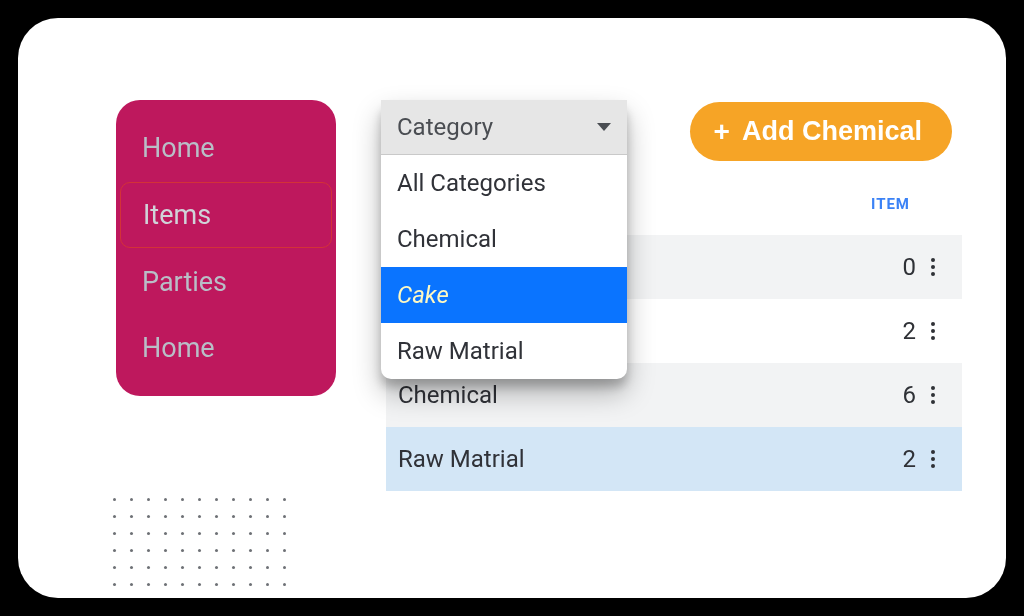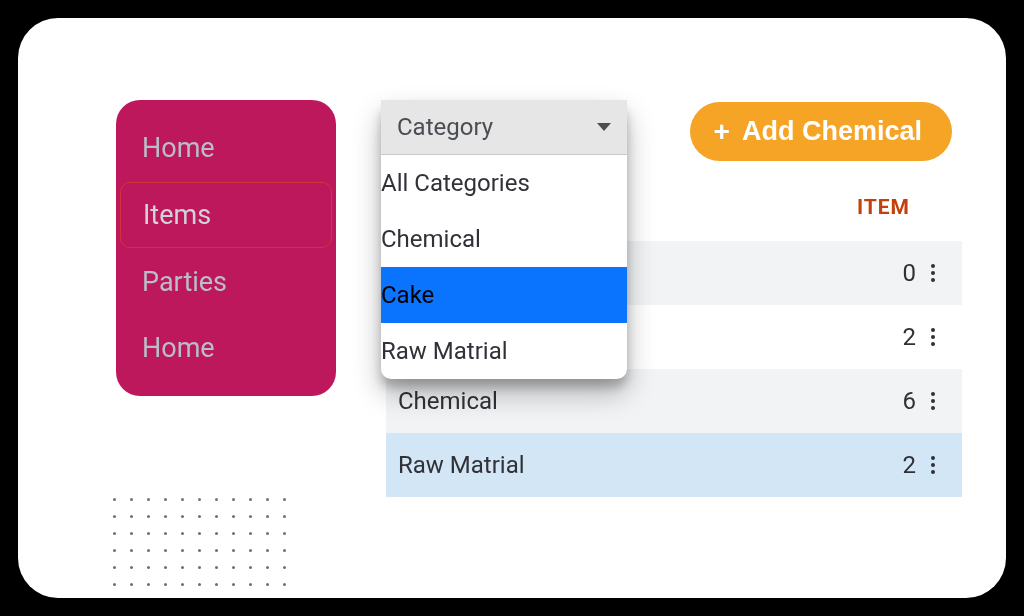--- a/index.html
+++ b/index.html
@@ -86,24 +86,24 @@
   }
   
   .table {
     position: absolute;
     left: 5px;
     right: 0;
     top: 95px;
   }
   .thead {
     display: flex;
-    font-size: 21px;
+    font-size: 15px;
     font-weight: 700;
     letter-spacing: 1px;
-    color: #c2410c;
+    color: #3b82f6;
     padding: 0 12px 22px 12px;
   }
   .thead .col-item { flex: 0 0 auto; margin-left: auto; padding-right: 40px; }
   .row {
     display: flex;
     align-items: center;
     font-size: 24px;
     color: #303238;
     padding: 18px 12px;
   }
@@ -147,26 +147,27 @@
   }
   .dropdown .dd-header .caret {
     width: 0; height: 0;
     border-left: 7px solid transparent;
     border-right: 7px solid transparent;
     border-top: 8px solid #4a4d52;
   }
   .dropdown .dd-item {
     color: #303238;
     font-size: 24px;
-    padding: 14px 0;
+    padding: 14px 16px;
     cursor: pointer;
   }
   .dropdown .dd-item.selected {
     background: #0a74ff;
-    color: #000000;
+    color: #fef9c3;
+    font-style: italic;
   }
 </style>
 </head>
 <body>
 
 <div class="frame">
 
   <div class="sidebar">
     <div class="side-item">Home</div>
     <div class="side-item active">Items</div>

